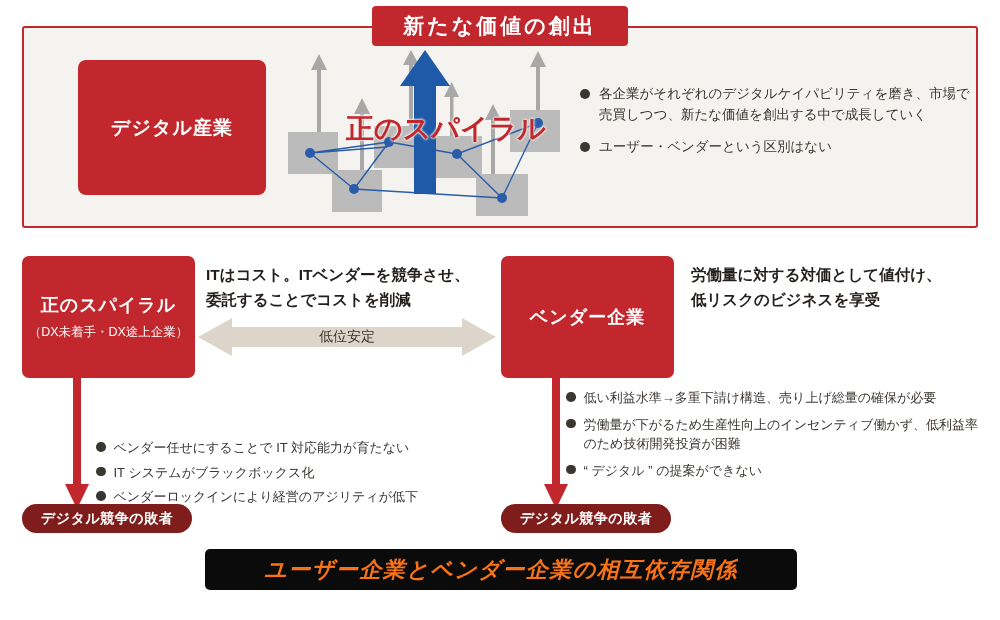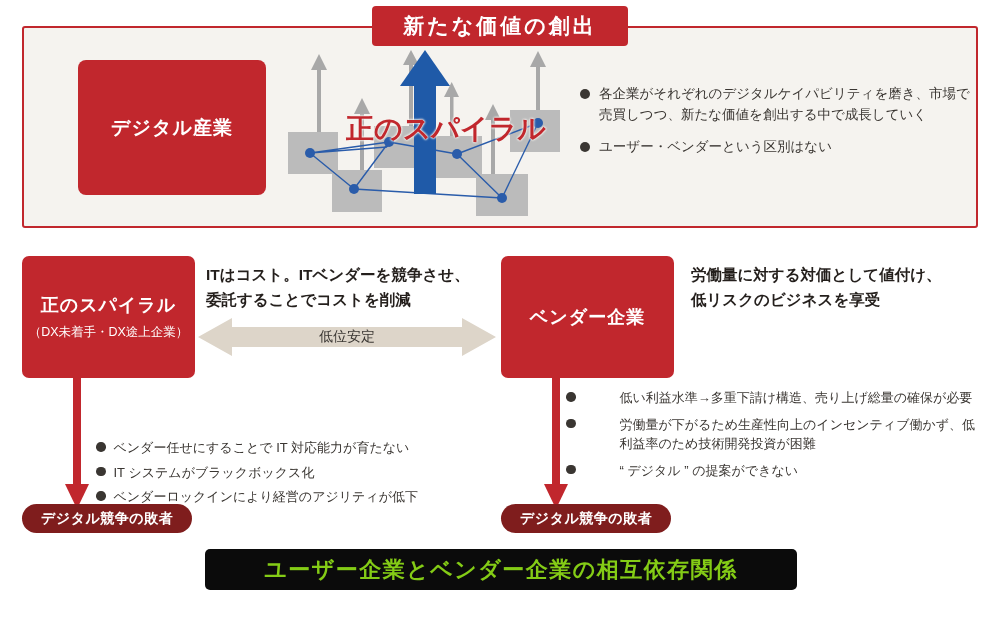--- a/index.html
+++ b/index.html
@@ -159,21 +159,21 @@
   #user-down-arrow { left: 62px; top: 376px; }
   #vendor-down-arrow { left: 541px; top: 376px; }
 
   
   .bottom-bullets { position: absolute; z-index: 6; }
   #user-bullets { left: 96px; top: 398px; width: 400px; margin-top: 40px; }
   #vendor-bullets { left: 566px; top: 388px; width: 420px; }
   .bottom-bullets .bullet-row { margin-bottom: 5px; }
   .bottom-bullets .bullet-text { font-size: 13px; line-height: 1.5; }
   .bottom-bullets .bullet-dot { width: 9.5px; height: 9.5px; margin-top: 4px; margin-right: 8px; }
-  #vendor-bullets .bullet-row { margin-bottom: 7px; gap: 36px; }
+  #vendor-bullets .bullet-row { margin-bottom: 7px; }
 
   
   .loser-pill {
     position: absolute;
     height: 29px;
     background: #7f1d1d;
     border-radius: 15px;
     display: flex; align-items: center; justify-content: center;
     padding: 0 19px;
     z-index: 8;
@@ -192,25 +192,26 @@
   #bottom-caption {
     position: absolute;
     left: 205px; top: 549px;
     width: 592px; height: 41px;
     background: #0b0b0b;
     border-radius: 5px;
     display: flex; align-items: center; justify-content: center;
     z-index: 8;
   }
   #bottom-caption .txt {
-    color: #84cc16;
+    color: #f97316;
     font-size: 22px;
     font-weight: bold;
     letter-spacing: 1.5px;
     white-space: nowrap;
+    font-style: italic;
   }
 </style>
 </head>
 <body>
 
 <div id="top-panel">
 
   <div class="digital-industry-box">
     <span class="txt">デジタル産業</span>
   </div>

